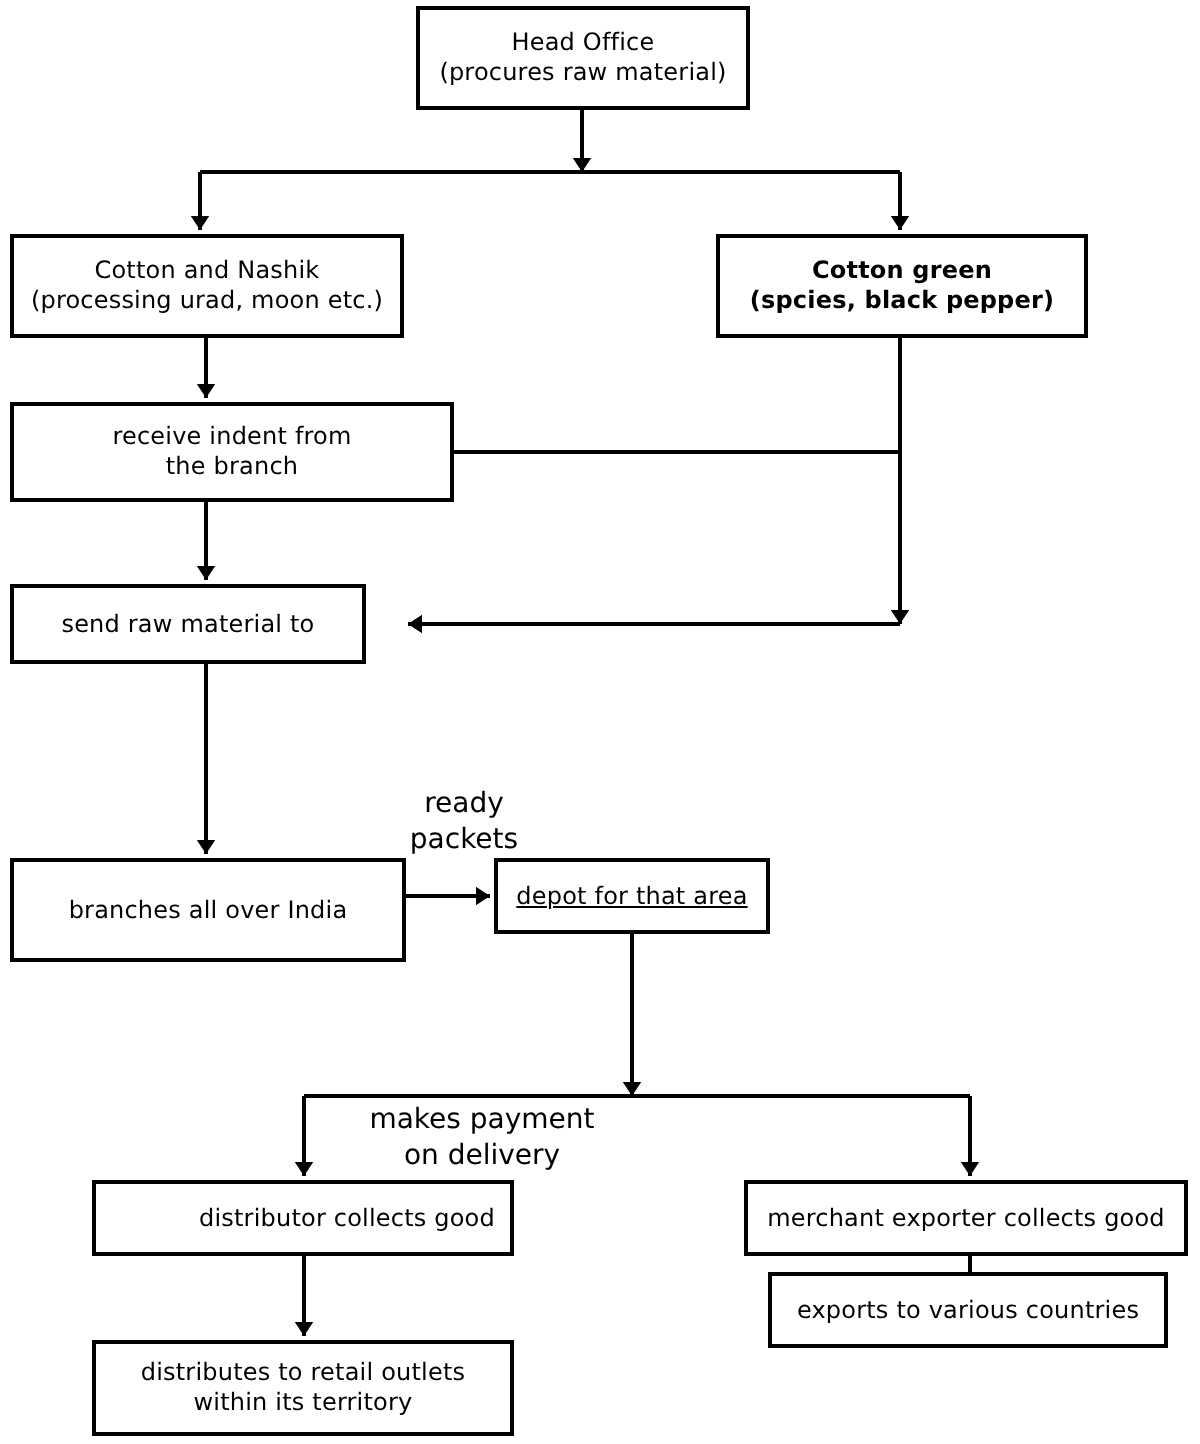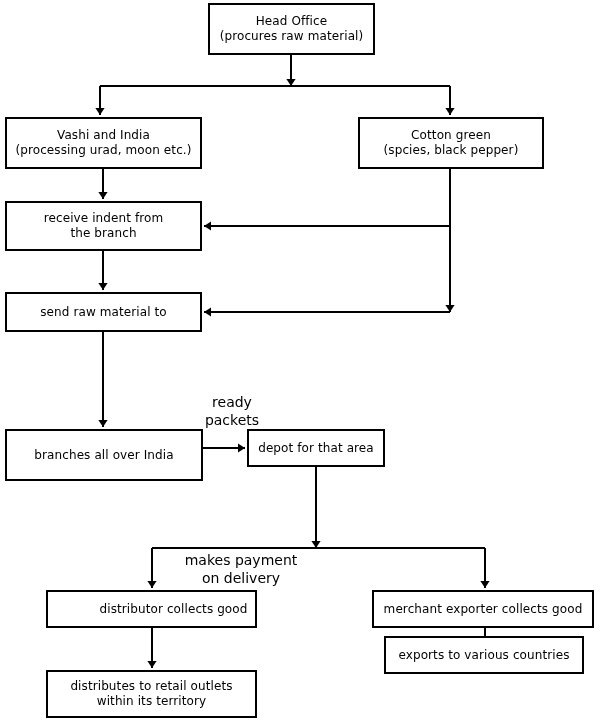--- a/index.html
+++ b/index.html
@@ -96,38 +96,38 @@
       <path d="M485,628 L485,670" fill="none" stroke="#000000" stroke-width="2" stroke-linecap="butt"></path>
       <polygon points="485,670 480.4,663 489.6,663" fill="#000000"></polygon>
     </svg>
 
   <div id="node-layer">
       <div class="node-box" style="left: 208px; top: 3px; width: 167px; height: 52px; border-color: rgb(0, 0, 0);">
         <span class="node-label">Head Office
 (procures raw material)</span>
       </div>
       <div class="node-box" style="left: 5px; top: 117px; width: 197px; height: 52px; border-color: rgb(0, 0, 0);">
-        <span class="node-label">Vashi and India
+        <span class="node-label">Cotton and Nashik
 (processing urad, moon etc.)</span>
       </div>
-      <div class="node-box" style="left: 358px; top: 117px; width: 186px; height: 52px; border-color: rgb(0, 0, 0);">
+      <div class="node-box" style="left: 358px; top: 117px; width: 186px; height: 52px; border-color: rgb(0, 0, 0); font-weight: bold;">
         <span class="node-label">Cotton green
 (spcies, black pepper)</span>
       </div>
-      <div class="node-box" style="left: 5px; top: 201px; width: 197px; height: 50px; border-color: rgb(0, 0, 0); justify-content: center;">
+      <div class="node-box" style="left: 5px; top: 201px; width: 222px; height: 50px; border-color: rgb(0, 0, 0); justify-content: center;">
         <span class="node-label">receive indent from
 the branch</span>
       </div>
-      <div class="node-box" style="left: 5px; top: 292px; width: 197px; height: 40px; border-color: rgb(0, 0, 0);">
+      <div class="node-box" style="left: 5px; top: 292px; width: 178px; height: 40px; border-color: rgb(0, 0, 0);">
         <span class="node-label">send raw material to</span>
       </div>
       <div class="node-box" style="left: 5px; top: 429px; width: 198px; height: 52px; border-color: rgb(0, 0, 0);">
         <span class="node-label">branches all over India</span>
       </div>
-      <div class="node-box" style="left: 247px; top: 429px; width: 138px; height: 38px; border-color: rgb(0, 0, 0);">
+      <div class="node-box" style="left: 247px; top: 429px; width: 138px; height: 38px; border-color: rgb(0, 0, 0); text-decoration: underline;">
         <span class="node-label">depot for that area</span>
       </div>
       <div class="node-box" style="left: 46px; top: 590px; width: 211px; height: 38px; border-color: rgb(0, 0, 0); padding-left: 44px;">
         <span class="node-label">distributor collects good</span>
       </div>
       <div class="node-box" style="left: 372px; top: 590px; width: 222px; height: 38px; border-color: rgb(0, 0, 0);">
         <span class="node-label">merchant exporter collects good</span>
       </div>
       <div class="node-box" style="left: 46px; top: 670px; width: 211px; height: 48px; border-color: rgb(0, 0, 0);">
         <span class="node-label">distributes to retail outlets

